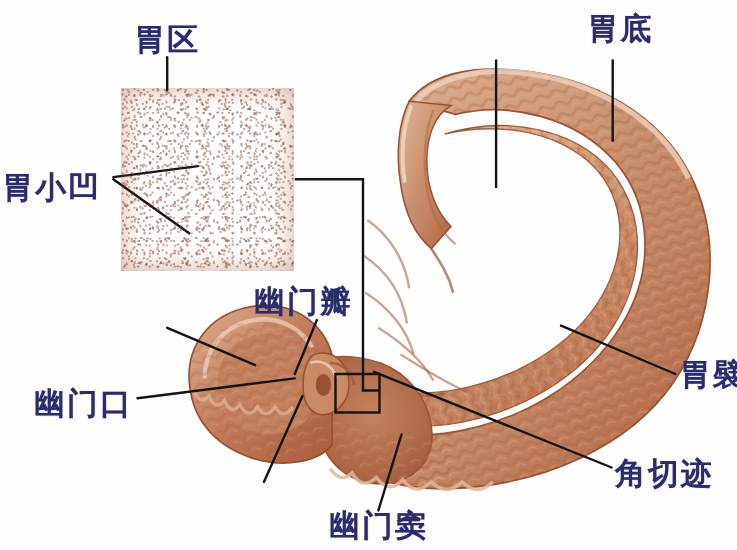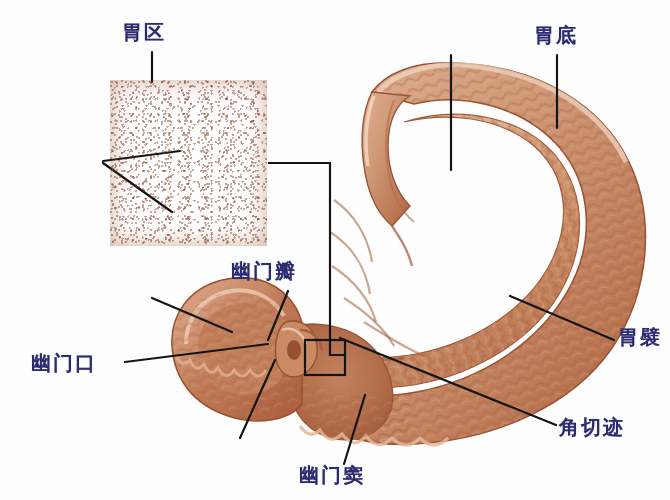--- a/index.html
+++ b/index.html
@@ -13,21 +13,21 @@
     background:#fefefe;
     overflow:hidden;
   }
   
   .label{
     position:absolute;
     color:#2b2b70;
     font-weight:bold;
     letter-spacing:2px;
     white-space:nowrap;
-    font-size:20px;
+    font-size:28px;
     line-height:1;
     text-shadow:0 0 1px rgba(43,43,112,.35);
   }
   
   .leaders{
     position:absolute;
     left:0;top:0;
     width:670px;height:500px;
     pointer-events:none;
   }
@@ -255,23 +255,24 @@
       <line x1="103" y1="163" x2="172" y2="212"></line>
     </g>
   </svg>
 
   <div id="inset">
     <div class="grain"></div>
   </div>
 
   <div class="label" style="left:122px;top:22px;">胃区</div>
 
-
-
-  <div class="label" style="left:534px;top:25px;">胃底</div>
+  <div class="label" style="left:2px;top:157px;">胃小凹</div>
+
+
+  <div class="label" style="left:534px;top:12px;">胃底</div>
 
 
   <div class="label" style="left:31px;top:353px;">幽门口</div>
 
   <div class="label" style="left:231px;top:261px;">幽门瓣</div>
 
 
   <div class="label" style="left:299px;top:467px;font-family:Liberation Mono, monospace;">幽门窦</div>
 
   <div class="label" style="left:618px;top:327px;">胃襞</div>

